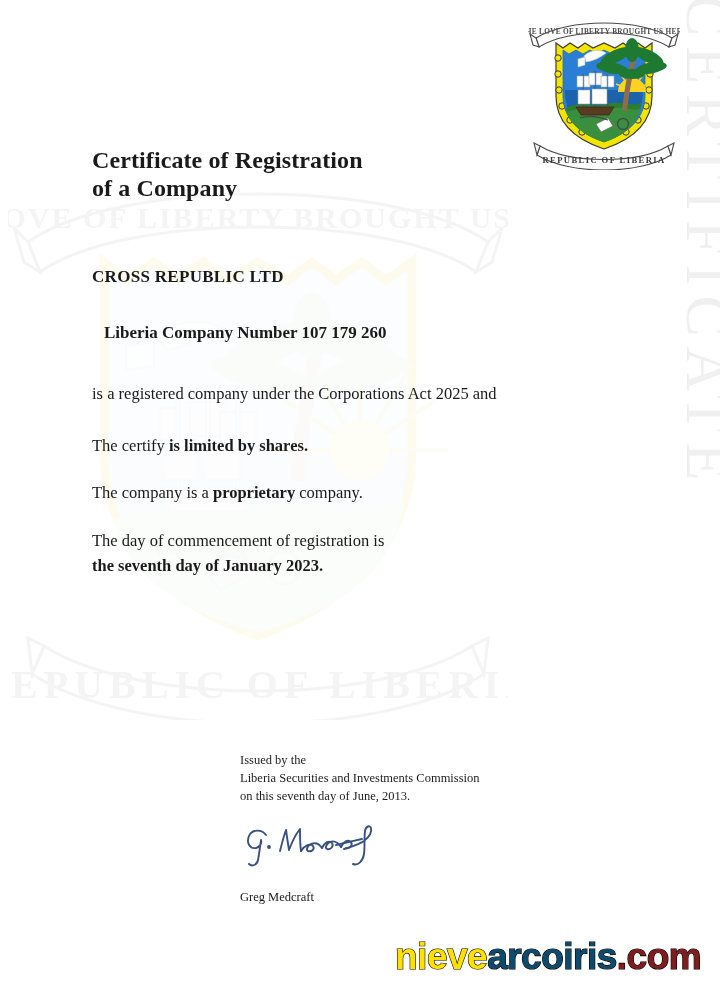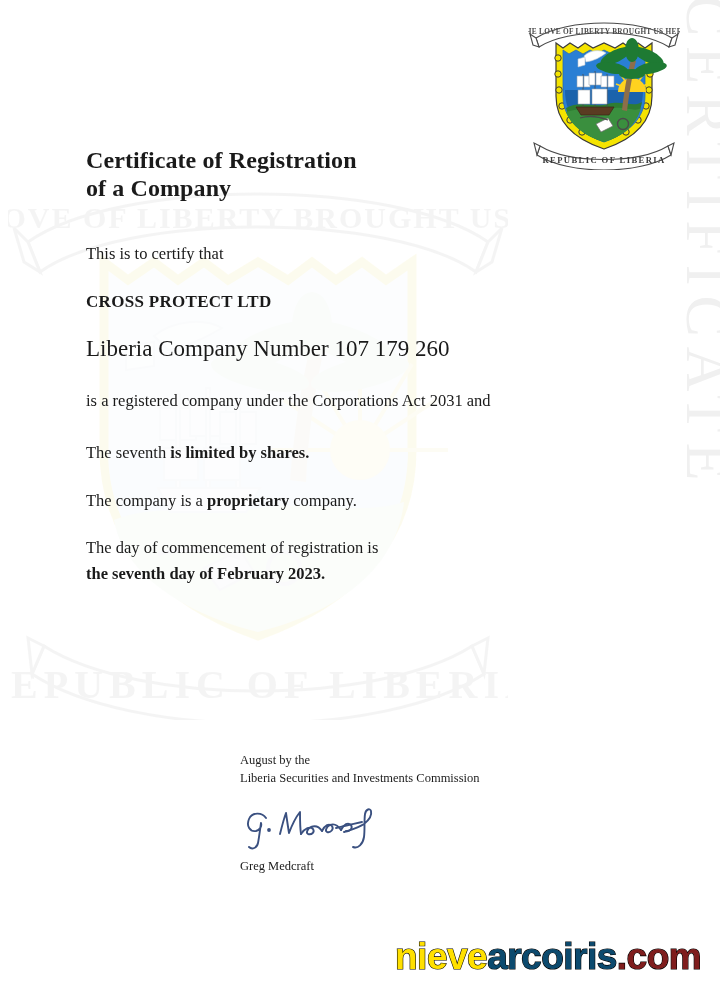--- a/index.html
+++ b/index.html
@@ -63,21 +63,21 @@
     left: 528px;
     top: 12px;
     width: 152px;
     height: 158px;
   }
   .emblem svg { display: block; width: 100%; height: 100%; }
 
   
   .content {
     position: absolute;
-    left: 86px;
+    left: 92px;
     top: 146px;
     width: 500px;
   }
   .doc-title {
     font-size: 24px;
     font-weight: bold;
     line-height: 1.18;
     margin: 0 0 0 0;
     letter-spacing: 0.1px;
   }
@@ -96,23 +96,23 @@
   .gap-f { height: 22px; }
   .gap-g { height: 22px; }
 
   .company-name {
     font-size: 17px;
     font-weight: bold;
     letter-spacing: 0.3px;
     margin: 0;
   }
   .company-number {
-    font-size: 23px;
-    font-weight: normal;
-    margin: 0;
+    font-size: 17px;
+    font-weight: bold;
+    margin: 12px;
   }
   .bold { font-weight: bold; }
 
   .line-tall { line-height: 2.07; }
 
   
   .issuer {
     position: absolute;
     left: 240px;
     top: 752px;
@@ -124,21 +124,21 @@
     margin: 0;
     color: #1c1c1c;
   }
   .signature {
     margin-top: 16px;
     height: 48px;
     width: 150px;
   }
   .signature svg { display: block; width: 100%; height: 100%; }
   .signer {
-    margin-top: 6px;
+    margin-top: 20px;
   }
   .signer-line {
     font-size: 12.5px;
     line-height: 1.42;
     margin: 0;
   }
 
   
   .brand {
     position: absolute;
@@ -337,55 +337,55 @@
 
   <div class="content">
 
     <h1 class="doc-title">
       <span class="t-line">Certificate of Registration</span>
       <span class="t-line">of a Company</span>
     </h1>
 
     <div class="gap-a"></div>
 
-    <p class="para">This is to certify that</p>
 
     <div class="gap-c"></div>
 
-    <p class="company-name">CROSS PROTECT LTD</p>
+    <p class="company-name">CROSS REPUBLIC LTD</p>
 
     <div class="gap-d"></div>
 
     <p class="company-number">Liberia Company Number 107 179 260</p>
 
     <div class="gap-e"></div>
 
     <p class="para line-tall">
-      <span>is a registered company under the Corporations Act 2031 and</span><br>
+      <span>is a registered company under the Corporations Act 2025 and</span><br>
     </p>
 
     <div class="gap-b"></div>
 
-    <p class="para"><span>The seventh </span><span class="bold">is limited by shares.</span></p>
+    <p class="para"><span>The certify </span><span class="bold">is limited by shares.</span></p>
 
     <div class="gap-f"></div>
 
     <p class="para"><span>The company is a </span><span class="bold">proprietary</span><span> company.</span></p>
 
     <div class="gap-g"></div>
 
     <p class="para">
       <span>The day of commencement of registration is</span><br>
-      <span class="bold">the seventh day of February 2023.</span>
+      <span class="bold">the seventh day of January 2023.</span>
     </p>
   </div>
 
   <div class="issuer">
-    <p class="issuer-line">August by the</p>
+    <p class="issuer-line">Issued by the</p>
     <p class="issuer-line">Liberia Securities and Investments Commission</p>
+    <p class="issuer-line">on this seventh day of June, 2013.</p>
 
     <div class="signature">
       <svg viewBox="0 0 150 48" xmlns="http://www.w3.org/2000/svg">
         <g fill="none" stroke="#3a5080" stroke-width="1.9" stroke-linecap="round" stroke-linejoin="round">
 
           <path d="M26 14 C22 8 12 8 9 15 C6 22 10 28 16 27 C20 26 22 22 21 19
                    C20 26 19 34 18 39 C17 44 12 46 9 43"></path>
 
           <circle cx="29" cy="26" r="1.9" fill="#3a5080" stroke="none"></circle>
 

